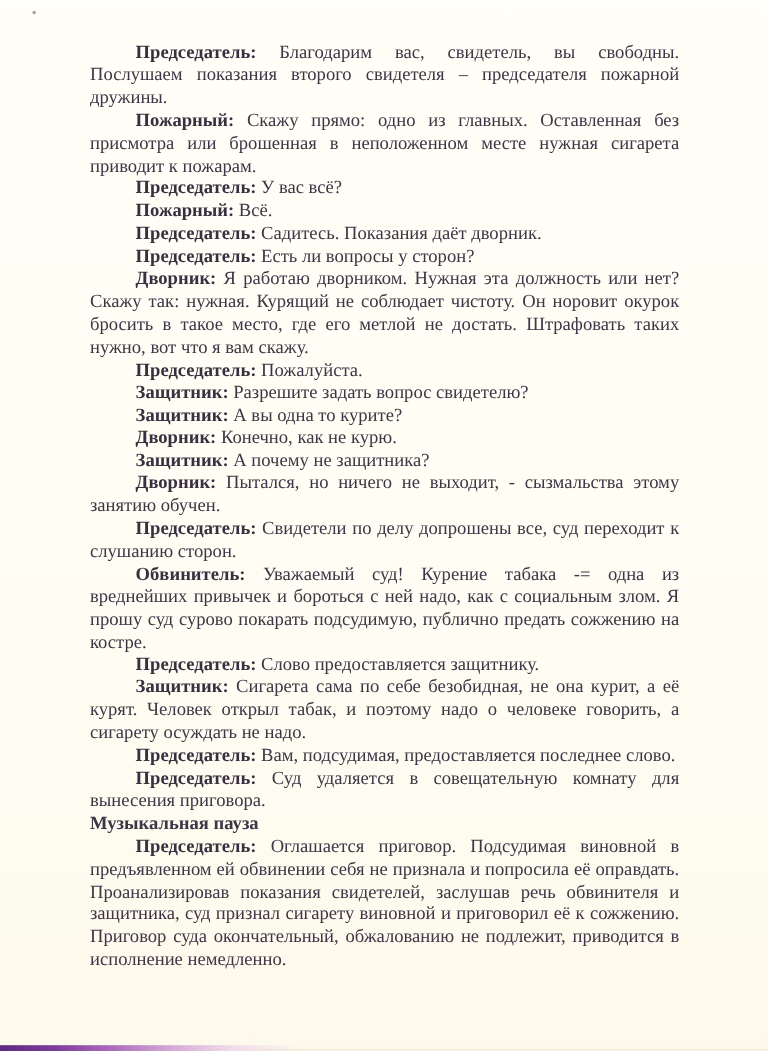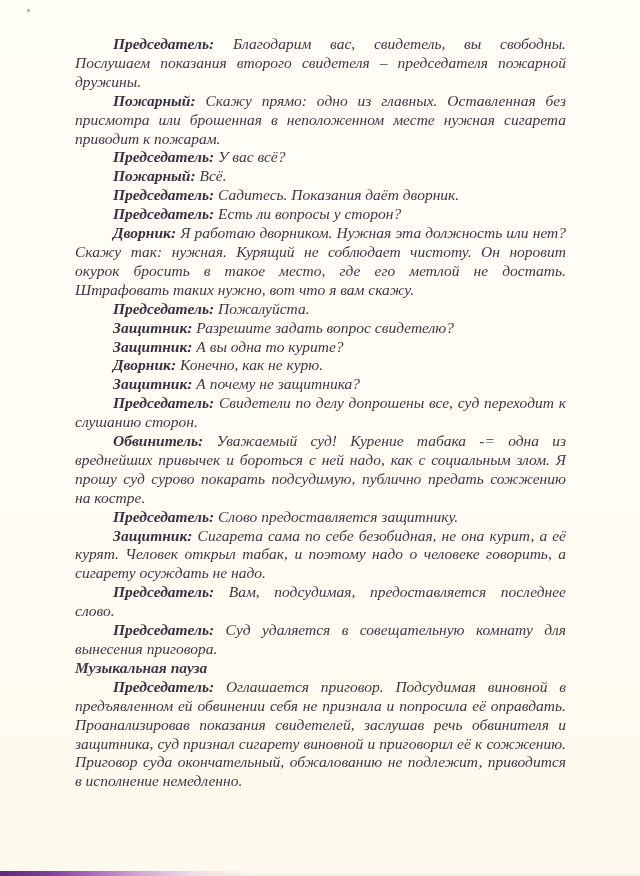--- a/index.html
+++ b/index.html
@@ -15,23 +15,23 @@
     left: 75px;
     top: 35px;
     width: 491px;
     font-family: "Liberation Serif", serif;
     font-size: 15.5px;
     line-height: 18.9px;
     color: #3e3546;
     text-align: justify;
   }
   .doc p { margin: 0; padding: 0; }
-  .line { text-indent: 38px; font-style: italic; }
+  .line { text-indent: 38px; }
   .stage { text-indent: 0; }
-  .stage.bold-italic { font-weight: bold; font-style: italic; }
+  .stage.bold-italic { font-weight: bold; }
   .stage.bold { font-weight: bold; text-indent: 4px; }
   .doc b { font-weight: bold; color: #382f40; }
   .speck {
     position: absolute;
     left: 27px;
     top: 9px;
     width: 3px;
     height: 3px;
     border-radius: 50%;
     opacity: 0.75;
@@ -78,20 +78,21 @@
       <p class="line"><b>Председатель:</b> <span>У вас всё?</span></p>
       <p class="line"><b>Пожарный:</b> <span>Всё.</span></p>
       <p class="line"><b>Председатель:</b> <span>Садитесь. Показания даёт дворник.</span></p>
       <p class="line"><b>Председатель:</b> <span>Есть ли вопросы у сторон?</span></p>
       <p class="line"><b>Дворник:</b> <span>Я работаю дворником. Нужная эта должность или нет? Скажу так: нужная. Курящий не соблюдает чистоту. Он норовит окурок бросить в такое место, где его метлой не достать. Штрафовать таких нужно, вот что я вам скажу.</span></p>
       <p class="line"><b>Председатель:</b> <span>Пожалуйста.</span></p>
       <p class="line"><b>Защитник:</b> <span>Разрешите задать вопрос свидетелю?</span></p>
       <p class="line"><b>Защитник:</b> <span>А вы одна то курите?</span></p>
       <p class="line"><b>Дворник:</b> <span>Конечно, как не курю.</span></p>
       <p class="line"><b>Защитник:</b> <span>А почему не защитника?</span></p>
+      <p class="line"><b>Дворник:</b> <span>Пытался, но ничего не выходит, - сызмальства этому занятию обучен.</span></p>
       <p class="line"><b>Председатель:</b> <span>Свидетели по делу допрошены все, суд переходит к слушанию сторон.</span></p>
       <p class="line"><b>Обвинитель:</b> <span>Уважаемый суд! Курение табака -= одна из вреднейших привычек и бороться с ней надо, как с социальным злом. Я прошу суд сурово покарать подсудимую, публично предать сожжению на костре.</span></p>
       <p class="line"><b>Председатель:</b> <span>Слово предоставляется защитнику.</span></p>
       <p class="line"><b>Защитник:</b> <span>Сигарета сама по себе безобидная, не она курит, а её курят. Человек открыл табак, и поэтому надо о человеке говорить, а сигарету осуждать не надо.</span></p>
       <p class="line"><b>Председатель:</b> <span>Вам, подсудимая, предоставляется последнее слово.</span></p>
       <p class="line"><b>Председатель:</b> <span>Суд удаляется в совещательную комнату для вынесения приговора.</span></p>
       <p class="stage bold-italic"><span>Музыкальная пауза</span></p>
       <p class="line"><b>Председатель:</b> <span>Оглашается приговор. Подсудимая виновной в предъявленном ей обвинении себя не признала и попросила её оправдать. Проанализировав показания свидетелей, заслушав речь обвинителя и защитника, суд признал сигарету виновной и приговорил её к сожжению. Приговор суда окончательный, обжалованию не подлежит, приводится в исполнение немедленно.</span></p>
     </div>
   <div class="speck" style="background: rgb(141, 134, 148);"></div>

